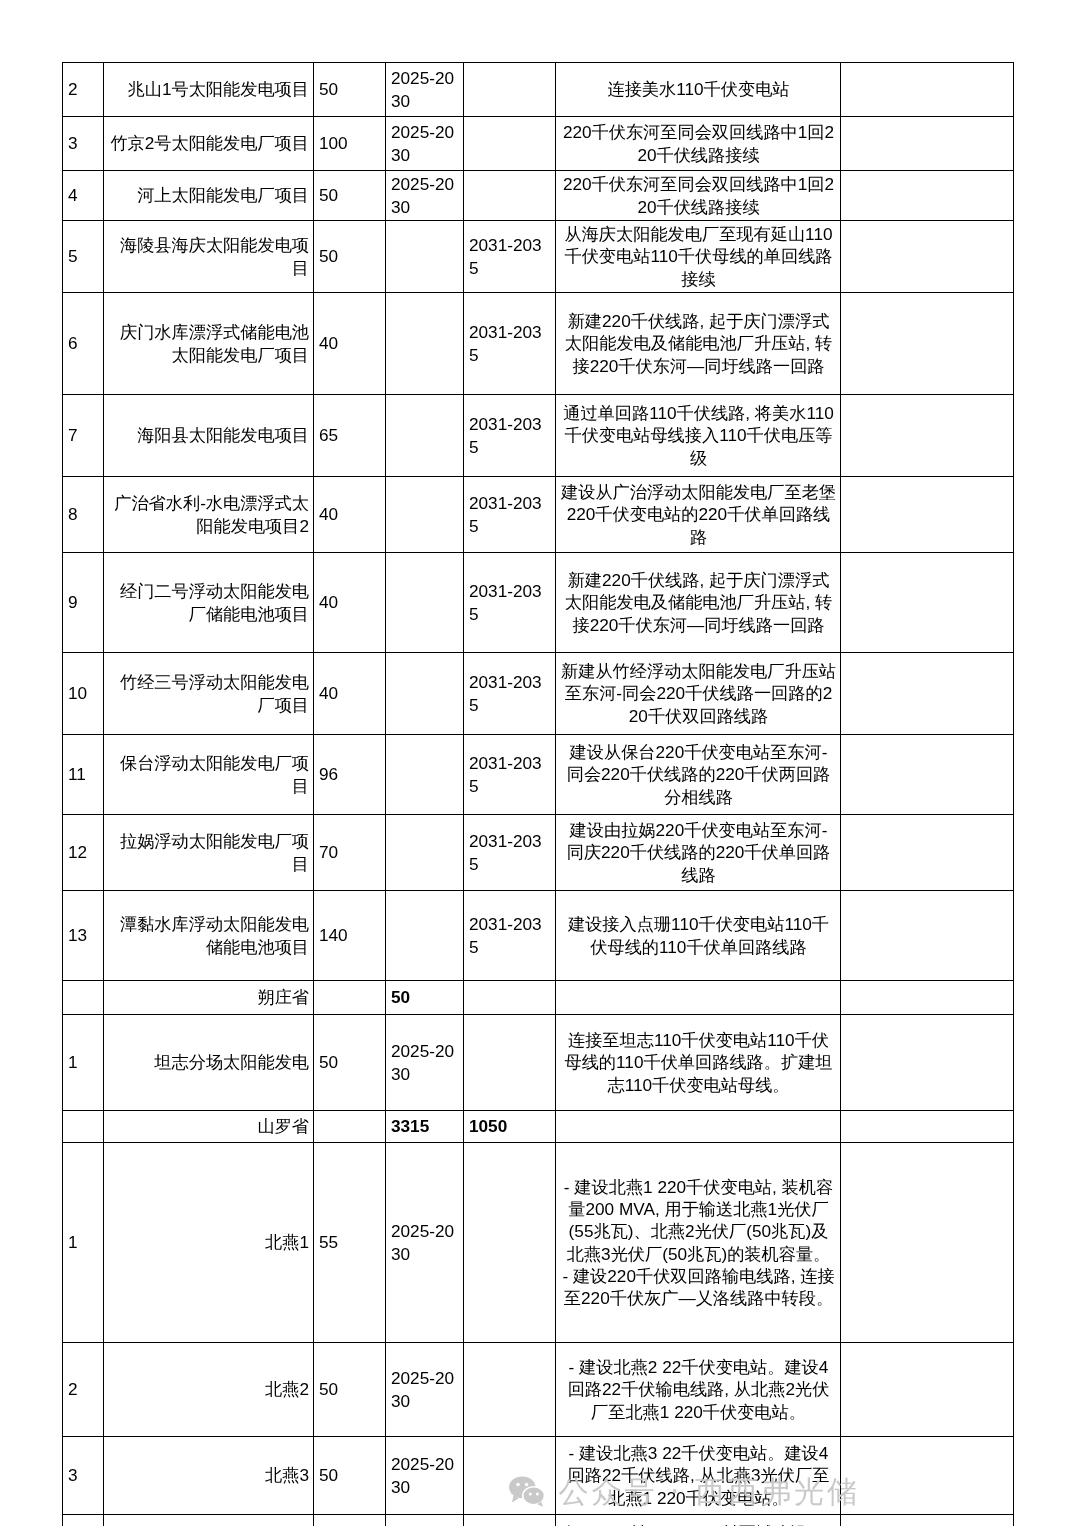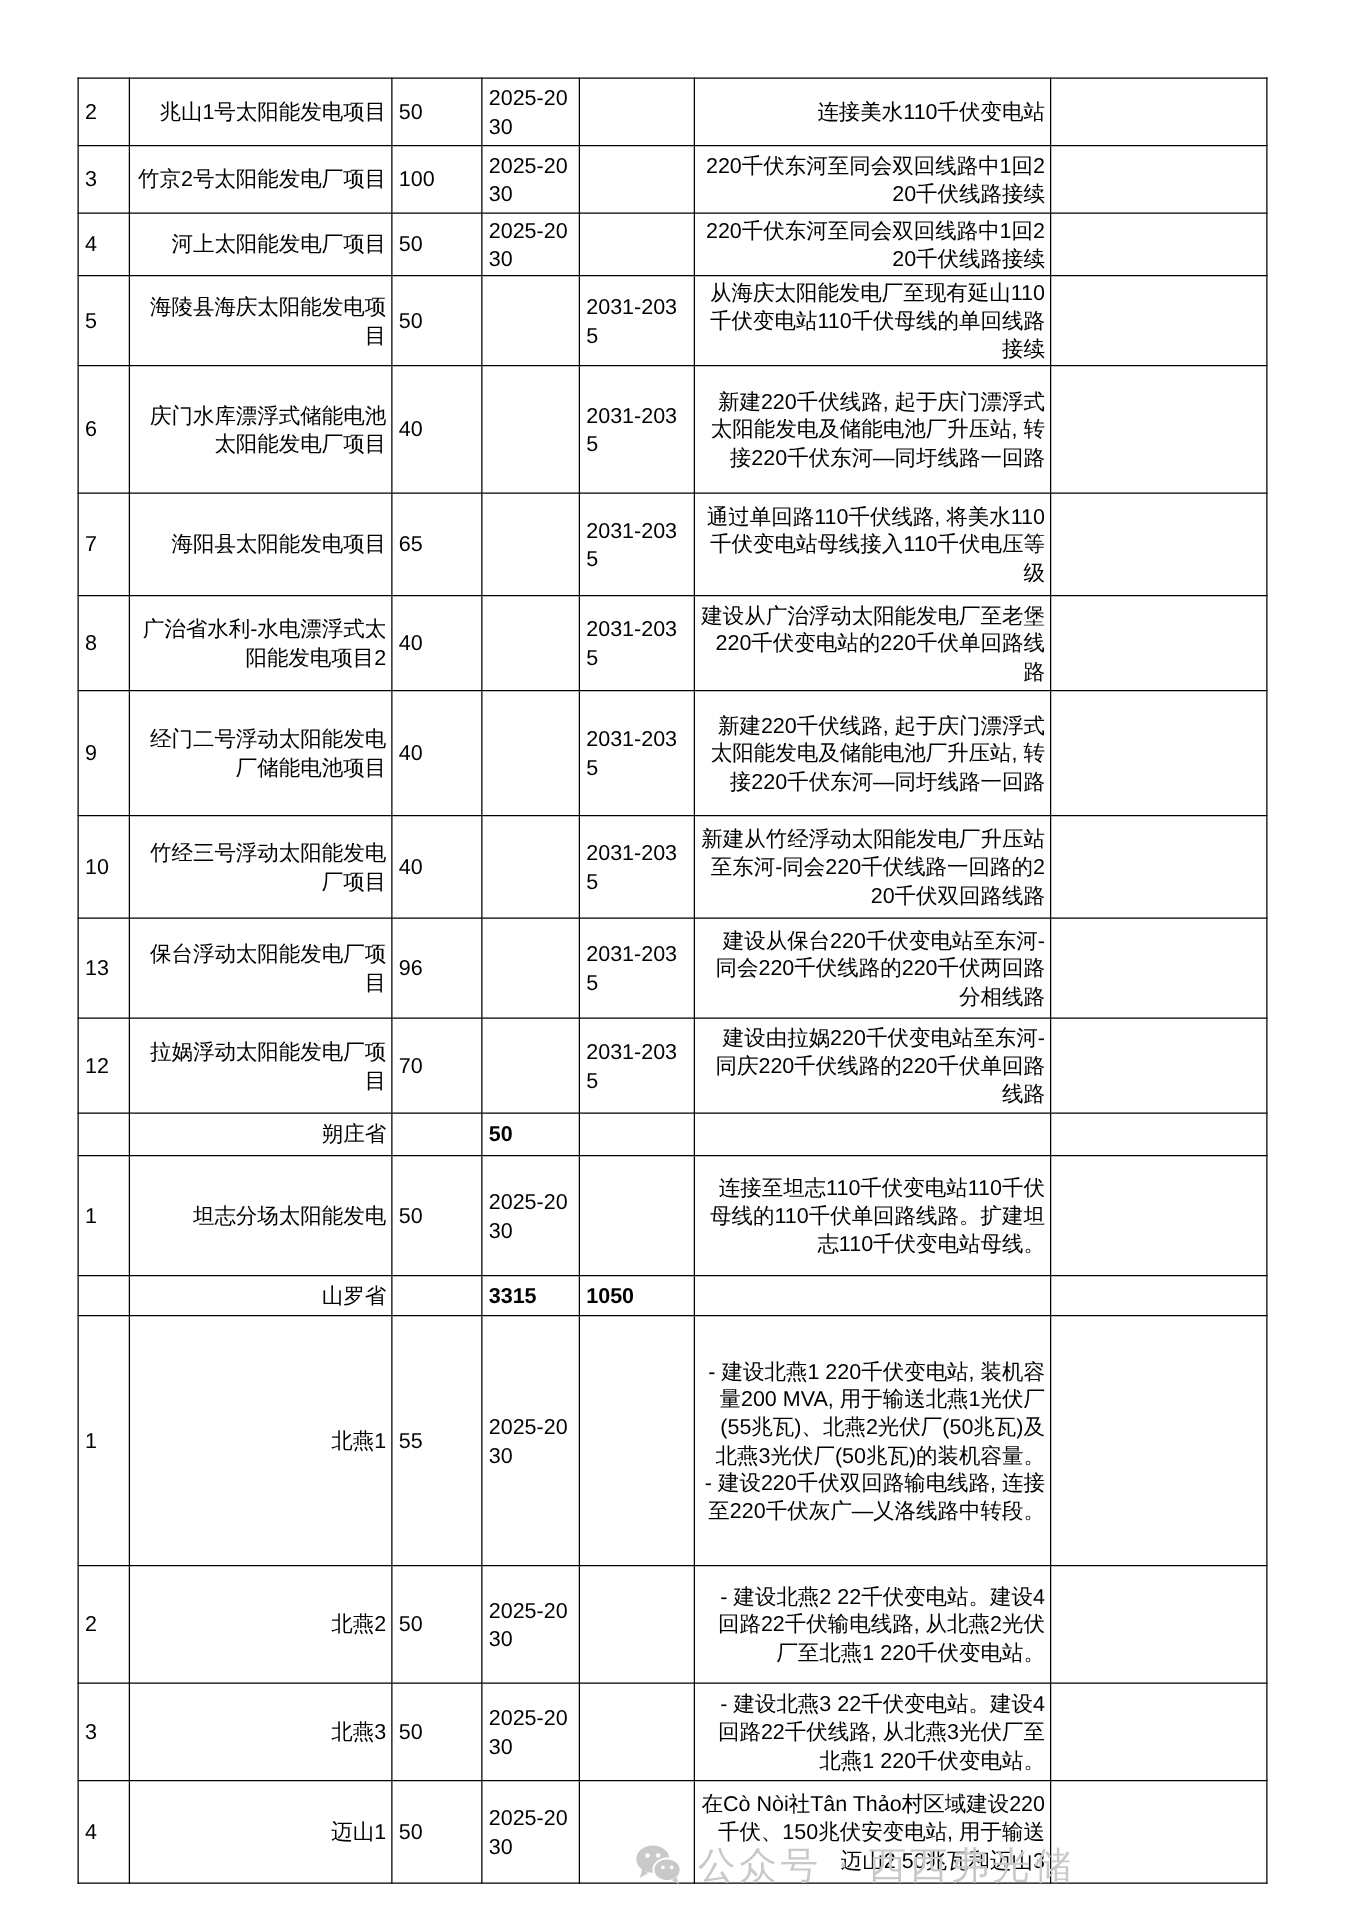--- a/index.html
+++ b/index.html
@@ -50,21 +50,21 @@
   col.c-p1    { width: 78px; }
   col.c-p2    { width: 92px; }
   col.c-desc  { width: 285px; }
   col.c-last  { width: 173px; }
 
   td.idx   { text-align: left; vertical-align: middle; }
   td.name  { text-align: right; }
   td.cap   { text-align: left; }
   td.p1    { text-align: left; vertical-align: middle; }
   td.p2    { text-align: left; vertical-align: middle; margin-left: 40px; }
-  td.desc  { text-align: right; vertical-align: middle; white-space: pre-line; }
+  td.desc  { text-align: center; vertical-align: middle; white-space: pre-line; }
   td.last  { }
 
   tr.section td { font-weight: bold; vertical-align: middle; }
   tr.section td.name { font-weight: normal; margin-top: 16px; }
 
   
   .footer {
     position: absolute;
     left: 0;
     top: 1458px;
@@ -179,35 +179,44 @@
           <tr style="height: 82px;">
             <td class="idx">10</td>
             <td class="name">竹经三号浮动太阳能发电厂项目</td>
             <td class="cap">40</td>
             <td class="p1"></td>
             <td class="p2">2031-2035</td>
             <td class="desc">新建从竹经浮动太阳能发电厂升压站至东河-同会220千伏线路一回路的220千伏双回路线路</td>
             <td class="last"></td>
           </tr>
           <tr style="height: 80px;">
-            <td class="idx">13</td>
+            <td class="idx">11</td>
             <td class="name">保台浮动太阳能发电厂项目</td>
             <td class="cap">96</td>
             <td class="p1"></td>
             <td class="p2">2031-2035</td>
             <td class="desc">建设从保台220千伏变电站至东河-同会220千伏线路的220千伏两回路分相线路</td>
             <td class="last"></td>
           </tr>
           <tr style="height: 76px;">
             <td class="idx">12</td>
             <td class="name">拉娲浮动太阳能发电厂项目</td>
             <td class="cap">70</td>
             <td class="p1"></td>
             <td class="p2">2031-2035</td>
             <td class="desc">建设由拉娲220千伏变电站至东河-同庆220千伏线路的220千伏单回路线路</td>
+            <td class="last"></td>
+          </tr>
+          <tr style="height: 90px;">
+            <td class="idx">13</td>
+            <td class="name">潭黏水库浮动太阳能发电储能电池项目</td>
+            <td class="cap">140</td>
+            <td class="p1"></td>
+            <td class="p2">2031-2035</td>
+            <td class="desc">建设接入点珊110千伏变电站110千伏母线的110千伏单回路线路</td>
             <td class="last"></td>
           </tr>
           <tr class="section" style="height: 34px;">
             <td class="idx"></td>
             <td class="name">朔庄省</td>
             <td class="cap"></td>
             <td class="p1">50</td>
             <td class="p2"></td>
             <td class="desc"></td>
             <td class="last"></td>

